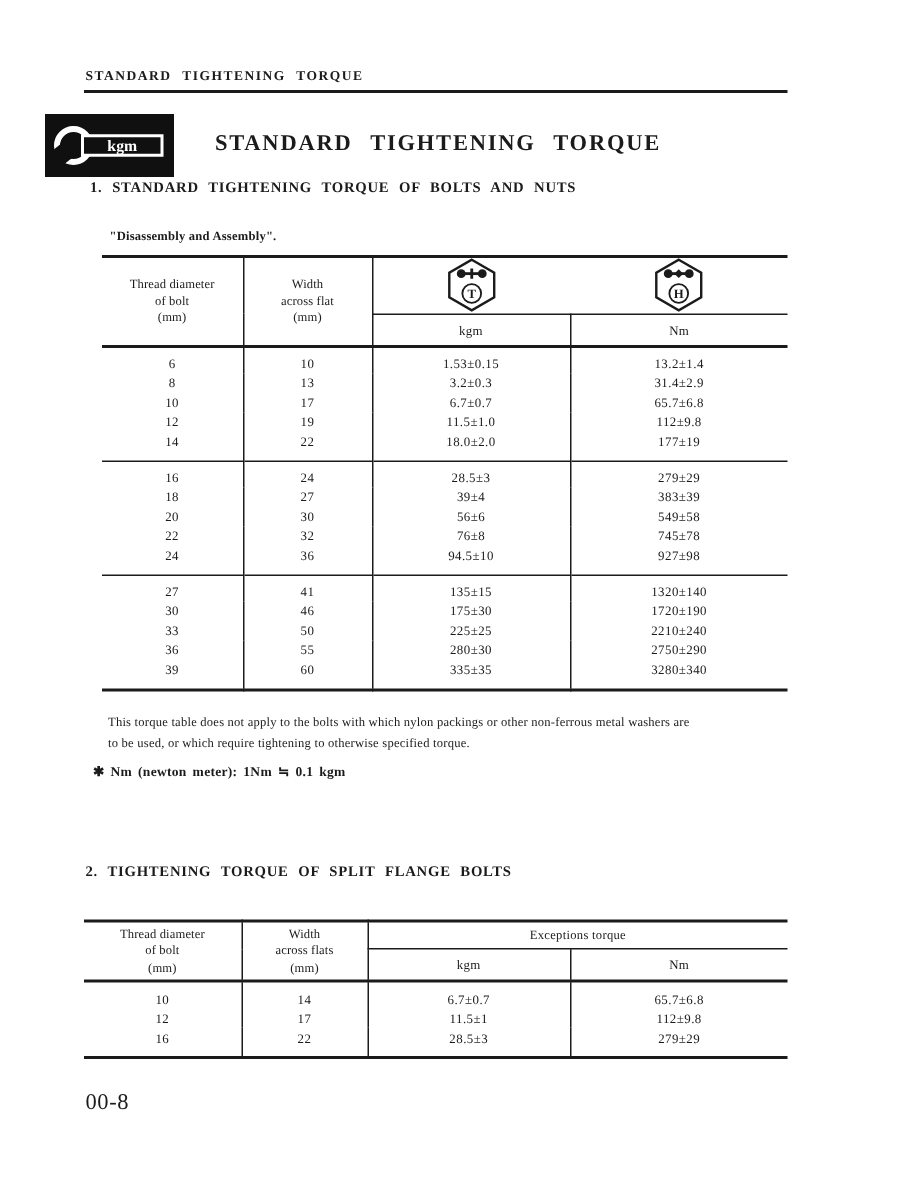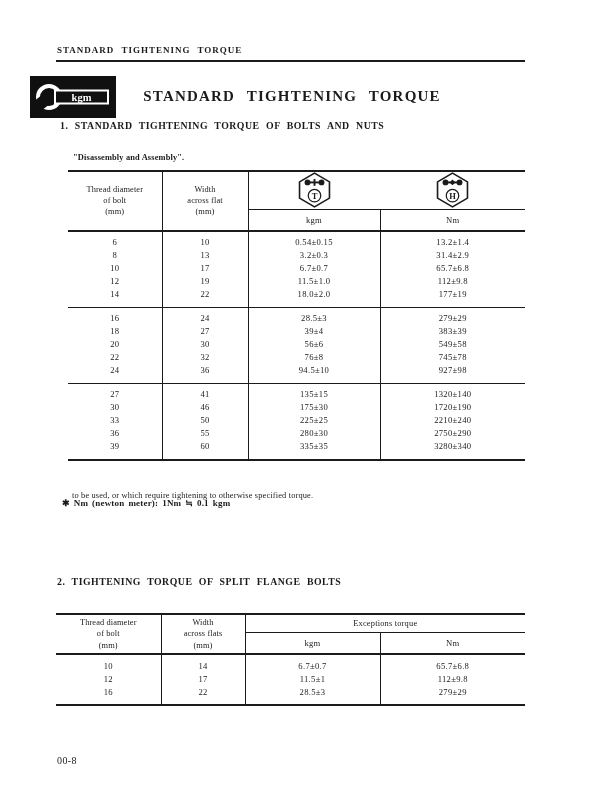--- a/index.html
+++ b/index.html
@@ -29,23 +29,23 @@
   .sec-heading {
     position:absolute; font-size:9.8px; font-weight:bold;
     letter-spacing:0.5px; word-spacing:3.5px;
   }
   .s1-heading { left:60px; top:120px; }
   .s2-heading { left:57px; top:576px; }
   .body-text { position:absolute; font-size:8.4px; line-height:1.62; letter-spacing:0.15px; }
   .s1-intro { left:73px; top:137px; }
   .s1-intro .bold-line { font-weight:bold; }
   .t1-note { left:72px; top:475px; }
-  .unit-note { position:absolute; left:62px; top:498px; font-size:9px; font-weight:bold; letter-spacing:0.2px; word-spacing:1.5px; }
+  .unit-note { position:absolute; left:62px; top:509px; font-size:9px; font-weight:bold; letter-spacing:0.2px; word-spacing:1.5px; }
   .s2-intro { left:72px; top:594px; }
-  .page-number { position:absolute; left:57px; top:727px; font-size:10px; letter-spacing:0.4px;margin-top:28px; }
+  .page-number { position:absolute; left:57px; top:727px; font-size:15px; letter-spacing:0.4px; }
 
   
   table { border-collapse:collapse; table-layout:fixed; position:absolute; }
   .t1 { left:68px; top:170px; width:457px; border-top:2.4px solid #1b1b1b; border-bottom:2.4px solid #1b1b1b; }
   .t2 { left:56px; top:613px; width:469px; border-top:2.4px solid #1b1b1b; border-bottom:2.4px solid #1b1b1b; }
   .t1 thead, .t2 thead { border-bottom:2.4px solid #1b1b1b; }
   th, td { padding:0; font-weight:normal; text-align:center; vertical-align:middle; }
   .v  { border-left:1px solid #1b1b1b; }
   .ic { border-bottom:1px solid #1b1b1b; }
   .tt { border-bottom:1px solid #1b1b1b; height:17px; font-size:8.4px; letter-spacing:0.2px; }
@@ -136,21 +136,21 @@
       </tr>
       <tr class="r-units">
         <th class="v unit">kgm</th>
         <th class="v unit">Nm</th>
       </tr>
     </thead>
     <tbody>
       <tr>
           <td>6</td>
           <td class="v">10</td>
-          <td class="v">0.54±0.15</td>
+          <td class="v">1.53±0.15</td>
           <td class="v">13.2±1.4</td>
         </tr>
       <tr>
           <td>8</td>
           <td class="v">13</td>
           <td class="v">3.2±0.3</td>
           <td class="v">31.4±2.9</td>
         </tr>
       <tr>
           <td>10</td>
@@ -231,21 +231,21 @@
       <tr>
           <td>39</td>
           <td class="v">60</td>
           <td class="v">335±35</td>
           <td class="v">3280±340</td>
         </tr>
     </tbody>
   </table>
 
   <div class="body-text t1-note">
-    <br>
+    <span>This torque table does not apply to the bolts with which nylon packings or other non-ferrous metal washers are</span><br>
     <span>to be used, or which require tightening to otherwise specified torque.</span>
   </div>
 
   <div class="unit-note">✱ Nm (newton meter):  1Nm ≒ 0.1 kgm</div>
 
   <div class="sec-heading s2-heading">2. TIGHTENING TORQUE OF SPLIT FLANGE BOLTS</div>
 
   <table class="t2">
     <colgroup>
         <col style="width:105px">

